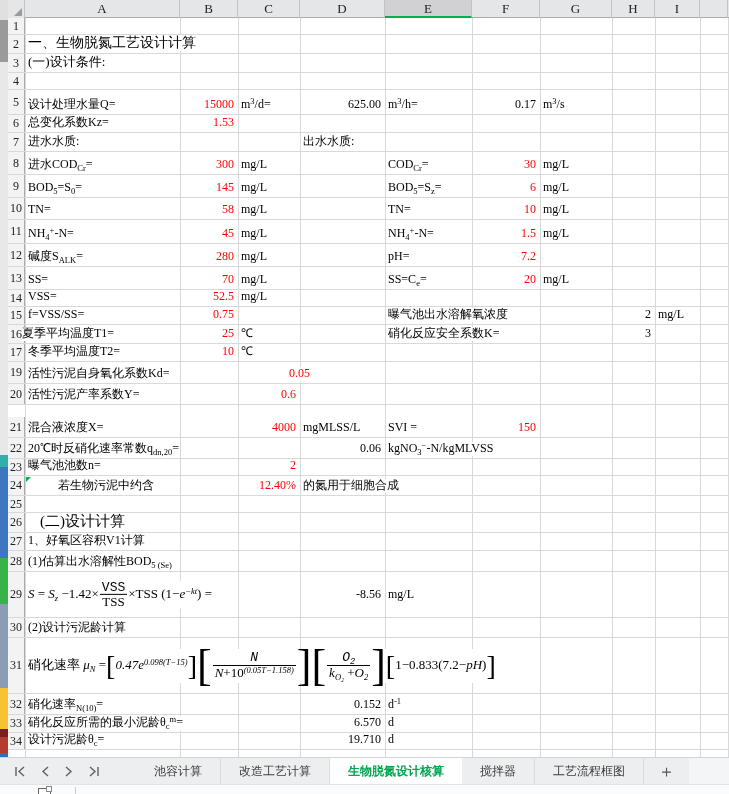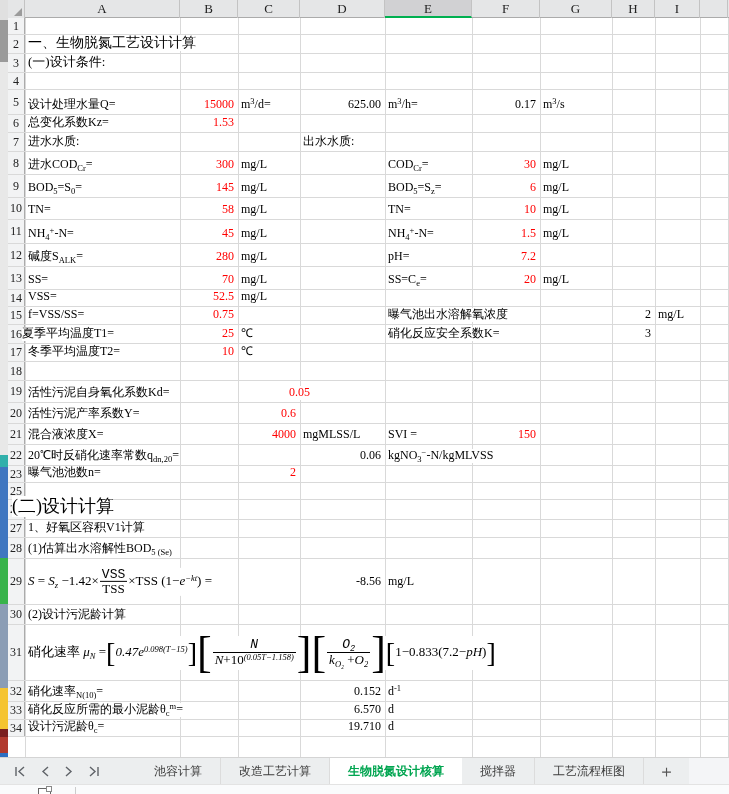--- a/index.html
+++ b/index.html
@@ -211,58 +211,62 @@
           <div class="cell" style="left: 233px;">℃</div>
           <div class="cell" style="left: 380px;">硝化反应安全系数K=</div>
           <div class="cell right" style="left: 605px; width: 38px;">3</div>
         </div>
         <div class="row" style="height: 18px;">
           <div class="rowhdr">17</div>
           <div class="cell" style="left: 20px;">冬季平均温度T2=</div>
           <div class="cell right red" style="left: 173px; width: 53px;">10</div>
           <div class="cell" style="left: 233px;">℃</div>
         </div>
-        <div class="row" style="height: 19px;">
-          <div class="rowhdr">18</div>
-        </div>
         <div class="row" style="height: 22px;">
           <div class="rowhdr">19</div>
           <div class="cell" style="left: 20px;">活性污泥自身氧化系数Kd=</div>
           <div class="cell right red" style="left: 245px; width: 57px;">0.05</div>
         </div>
         <div class="row" style="height: 21px;">
           <div class="rowhdr">20</div>
           <div class="cell" style="left: 20px;">活性污泥产率系数Y=</div>
           <div class="cell right red" style="left: 231px; width: 57px;">0.6</div>
         </div>
-        <div class="row" style="height: 21px;">
+        <div class="row" style="height: 21px; margin-top: 12px;">
           <div class="rowhdr">21</div>
           <div class="cell" style="left: 20px;">混合液浓度X=</div>
           <div class="cell right red" style="left: 231px; width: 57px;">4000</div>
           <div class="cell" style="left: 295px;">mgMLSS/L</div>
           <div class="cell" style="left: 380px;">SVI =</div>
           <div class="cell right red" style="left: 465px; width: 63px;">150</div>
         </div>
         <div class="row" style="height: 21px;">
           <div class="rowhdr">22</div>
           <div class="cell" style="left: 20px;"><span>20℃时反硝化速率常数q</span><sub class="s">dn,20</sub><span>=</span></div>
           <div class="cell right" style="left: 293px; width: 80px;">0.06</div>
           <div class="cell" style="left: 380px;"><span>kgNO</span><sub class="s">3</sub><sup class="s">−</sup><span>-N/kgMLVSS</span></div>
         </div>
         <div class="row" style="height: 17px;">
           <div class="rowhdr">23</div>
           <div class="cell" style="left: 20px;">曝气池池数n=</div>
           <div class="cell right red" style="left: 231px; width: 57px;">2</div>
         </div>
+        <div class="row" style="height: 20px;">
+          <div class="rowhdr">24</div>
+          <div class="flagtri" style="left: 18px; top: 1px;"></div>
+          <div class="cell" style="left: 50px;">若生物污泥中约含</div>
+          <div class="cell right red" style="left: 231px; width: 57px;">12.40%</div>
+          <div class="cell" style="left: 295px;">的氮用于细胞合成</div>
+        </div>
         <div class="row" style="height: 17px;">
           <div class="rowhdr">25</div>
         </div>
         <div class="row" style="height: 20px;">
           <div class="rowhdr">26</div>
-          <div class="cell" style="left: 4px; font-size: 18px;">(二)设计计算</div>
+          <div class="cell" style="left: 32px; font-size: 15px;">(二)设计计算</div>
         </div>
         <div class="row" style="height: 18px;">
           <div class="rowhdr">27</div>
           <div class="cell" style="left: 20px;">1、好氧区容积V1计算</div>
         </div>
         <div class="row" style="height: 21px;">
           <div class="rowhdr">28</div>
           <div class="cell" style="left: 20px;"><span>(1)估算出水溶解性BOD</span><sub class="s">5</sub><sub class="s"> (Se)</sub></div>
         </div>
         <div class="row vcenter" style="height: 46px;">

